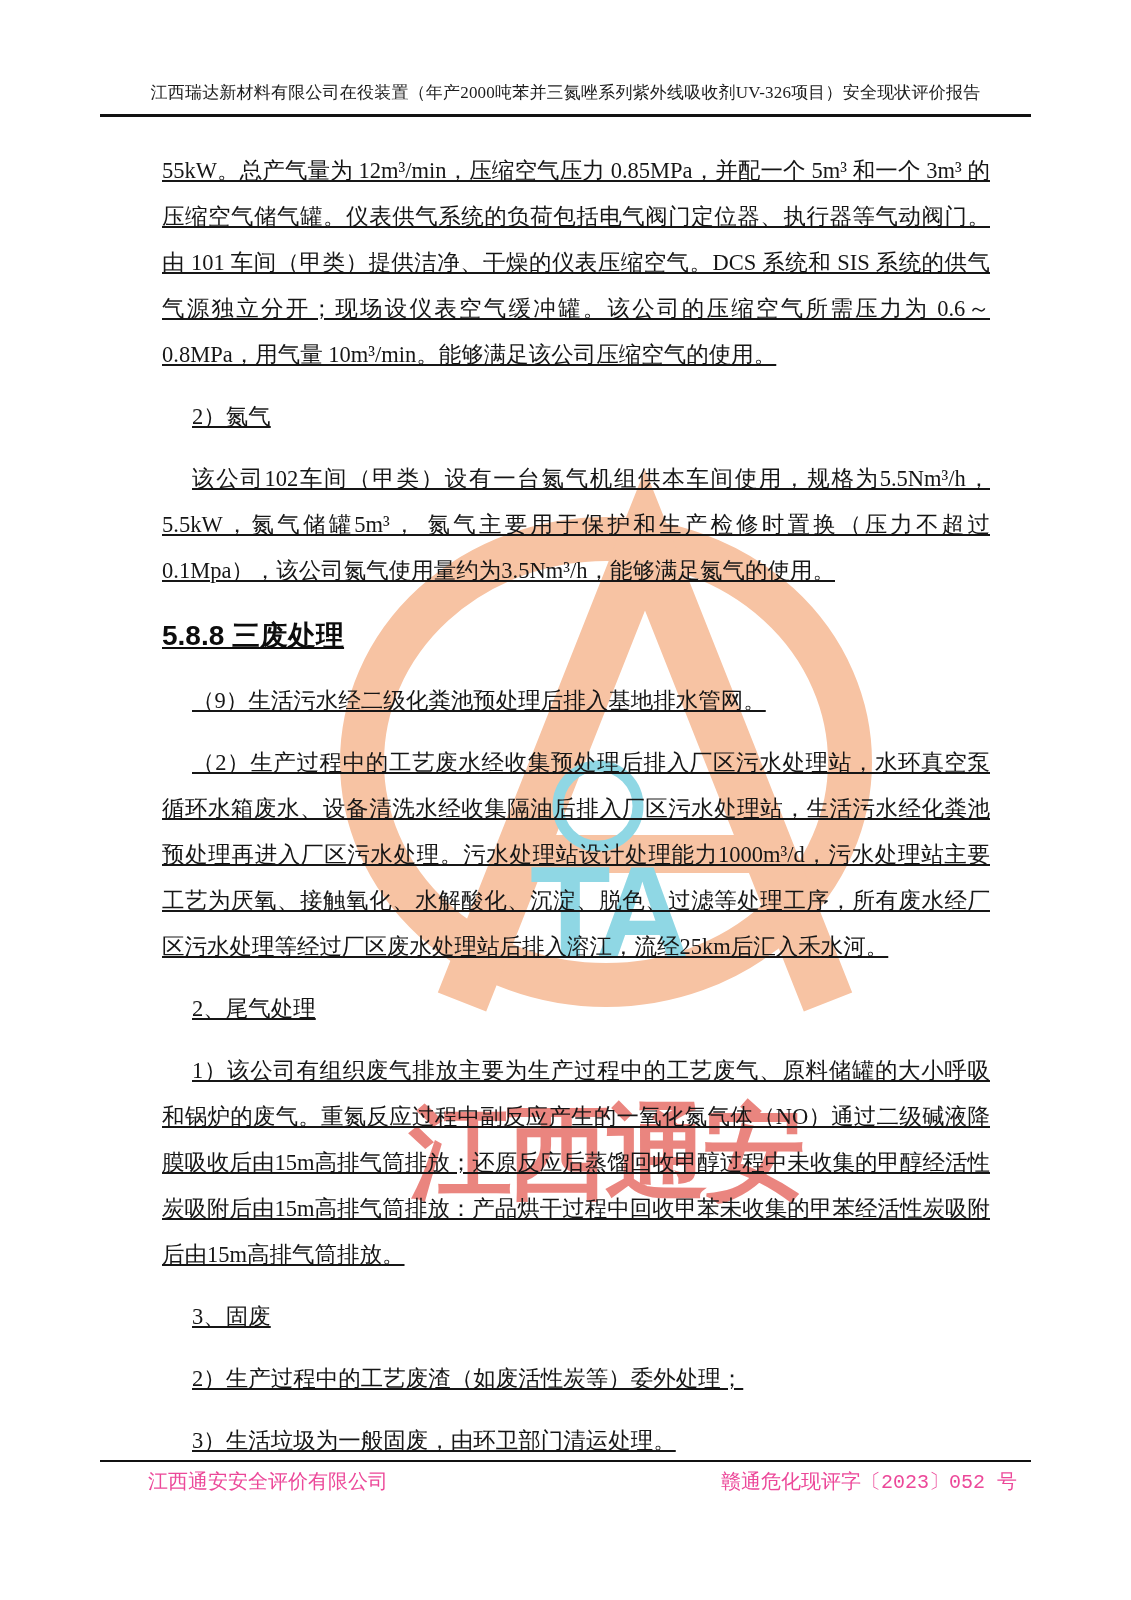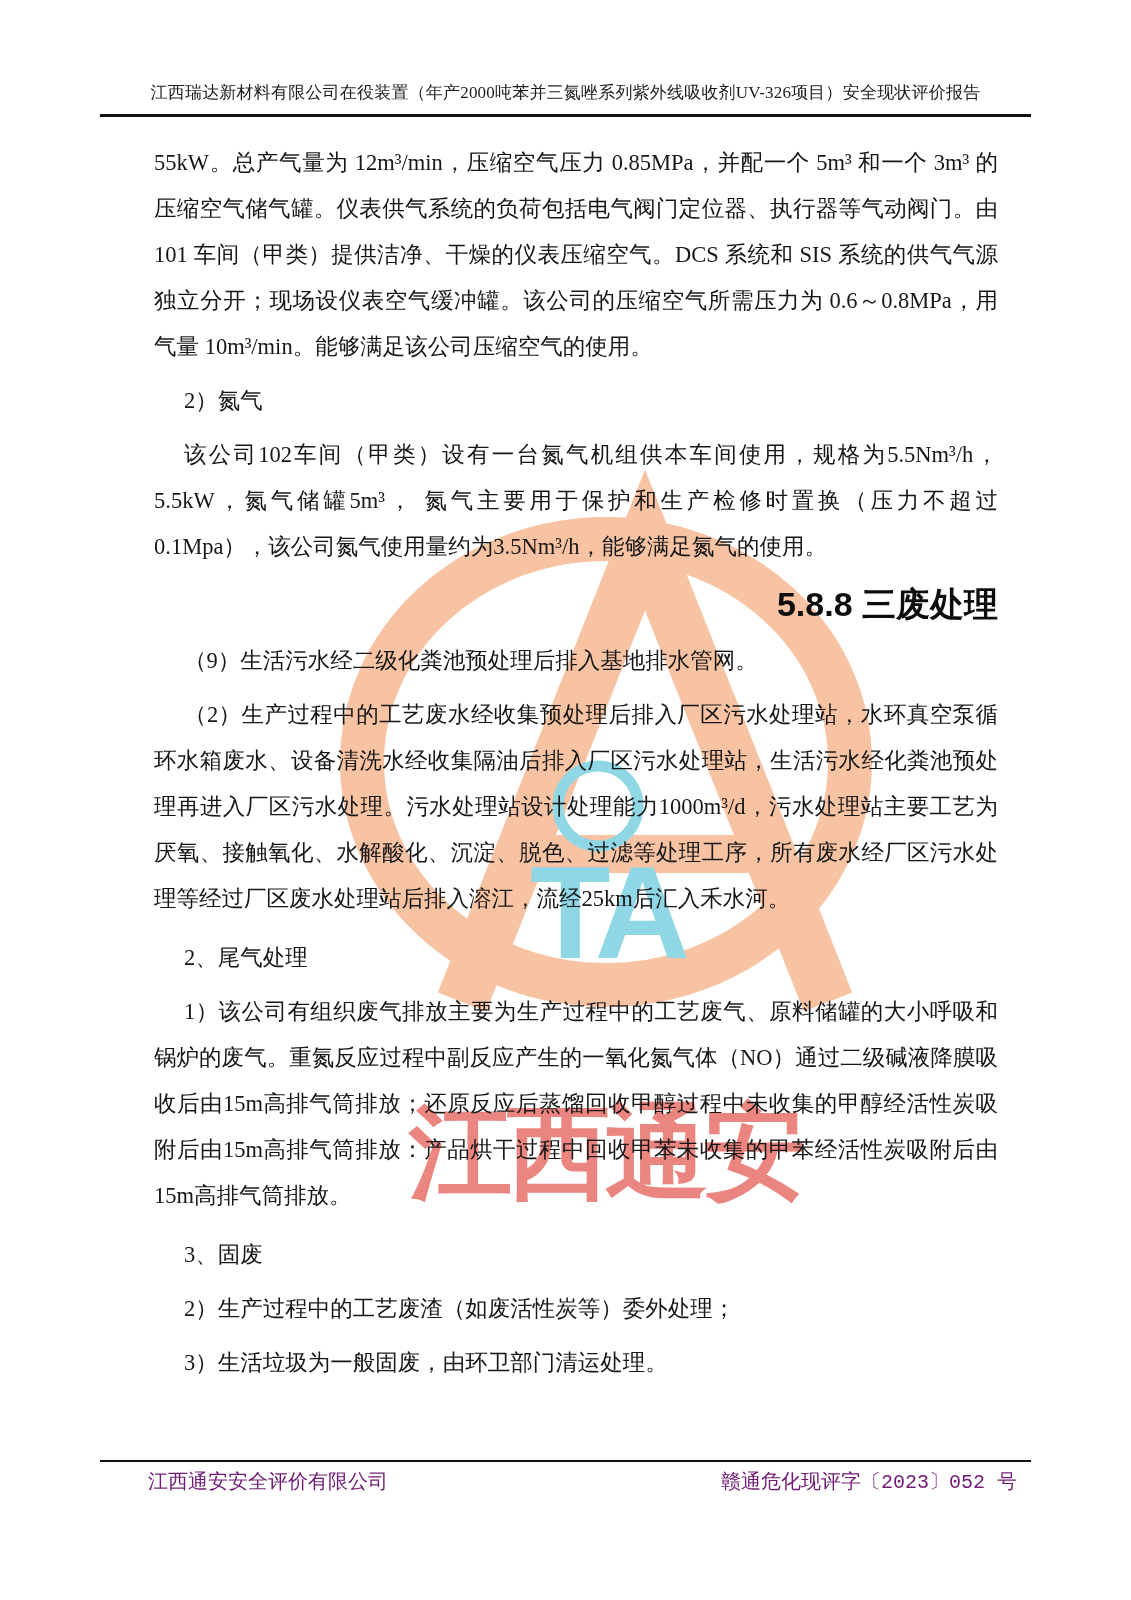--- a/index.html
+++ b/index.html
@@ -25,42 +25,42 @@
   }
   .header-rule{
     position:absolute;top:114px;left:100px;width:931px;height:3px;
     background:#111;z-index:1;
   }
   
   .body-text{
     position:absolute;top:132px;left:146px;width:860px;
     font-size:22.5px;line-height:46px;z-index:1;
   }
-  .para{text-align:justify;margin:8px;}
+  .para{text-align:justify;margin:16px;text-decoration:underline;}
   .para.cont{text-indent:0;}
   .para.indent{text-indent:30px;}
   .para.gap{margin-top:13px;}
   .para.heading{
     font-family:"Liberation Sans","DejaVu Sans",sans-serif;
-    font-weight:bold;font-size:34px;line-height:52px;
-    text-align:right;text-indent:0;color:#0d0d0d;
+    font-weight:bold;font-size:28px;line-height:52px;
+    text-align:left;text-indent:0;color:#0d0d0d;
   }
   
   .page-number{
     position:absolute;top:1426px;left:0;width:1131px;
     text-align:center;font-size:20px;z-index:1;color:#222;
   }
   .footer-rule{
     position:absolute;top:1460px;left:100px;width:931px;height:2px;
     background:#111;z-index:1;
   }
   .footer{
     position:absolute;top:1468px;left:100px;width:931px;
     display:flex;justify-content:space-between;
-    font-size:20px;color:#701a75;z-index:1;
+    font-size:20px;color:#ec4899;z-index:1;
   }
   .footer .left{padding-left:48px;}
   .footer .right{padding-right:14px;font-family:Liberation Mono, monospace;}
 </style>
 </head>
 <body>
 
 <div class="page">
 
   <svg class="watermark" viewBox="0 0 1131 1600" xmlns="http://www.w3.org/2000/svg">

